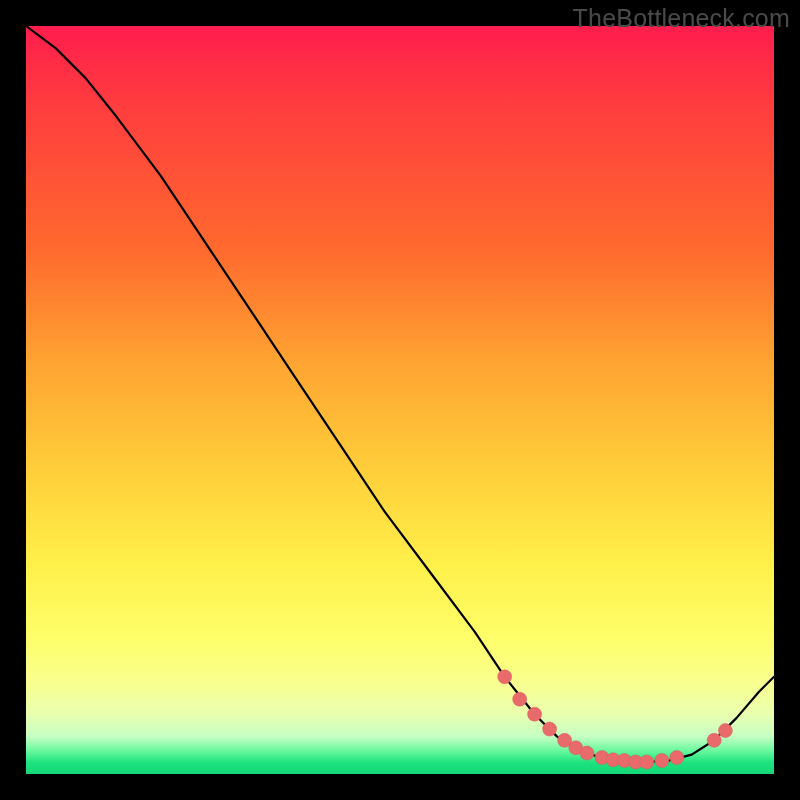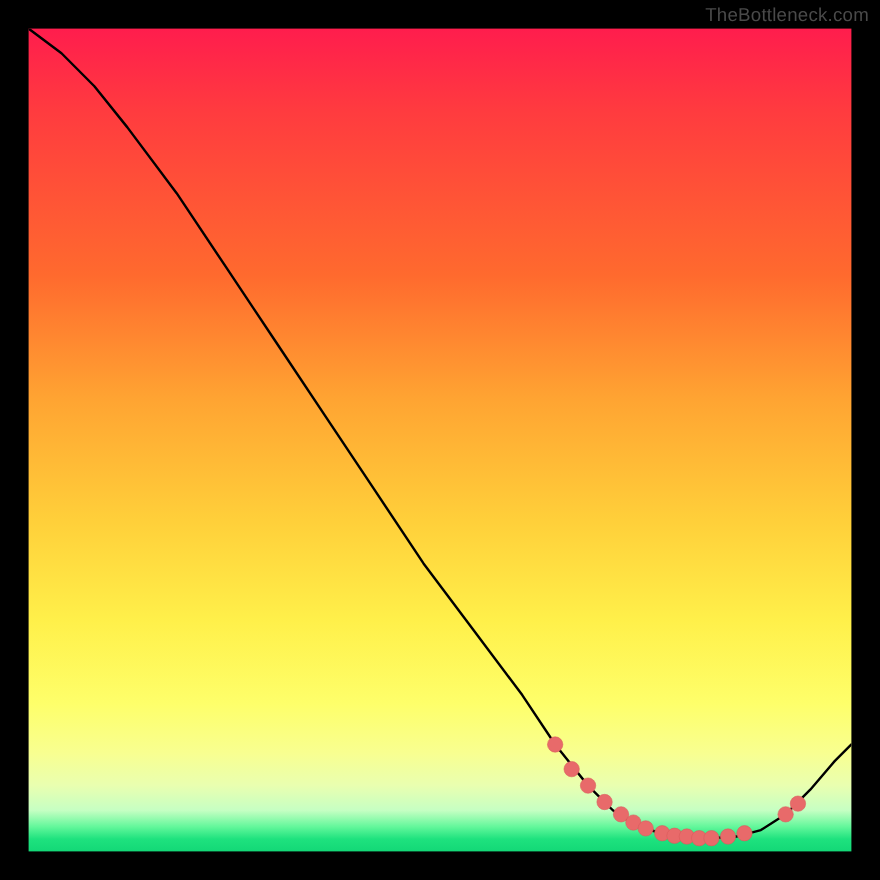--- a/index.html
+++ b/index.html
@@ -40,21 +40,21 @@
       #63f79b 97%,
       #1ee27e 98.5%,
       #13d877 100%
     );
   }
   .watermark {
     position: absolute;
     top: 4px;
     right: 10px;
     color: #4a4a4a;
-    font-size: 17px;
+    font-size: 25px;
     font-weight: 500;
     letter-spacing: 0.2px;
     user-select: none;
   }
   svg.curve {
     position: absolute;
     left: 0;
     top: 0;
     width: 748px;
     height: 748px;

